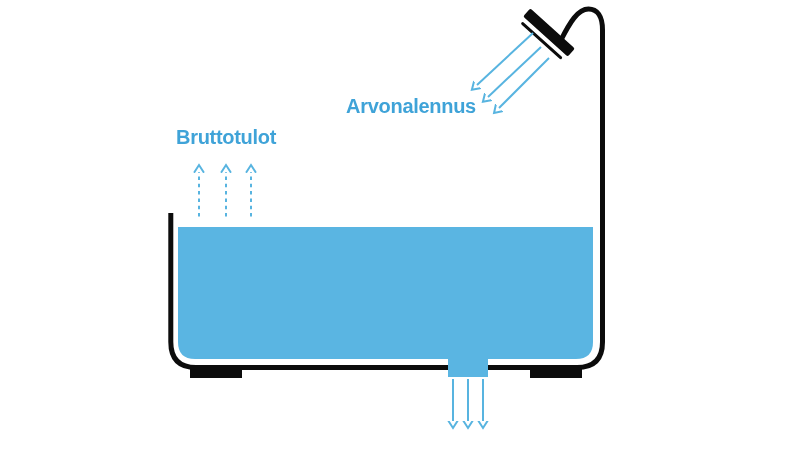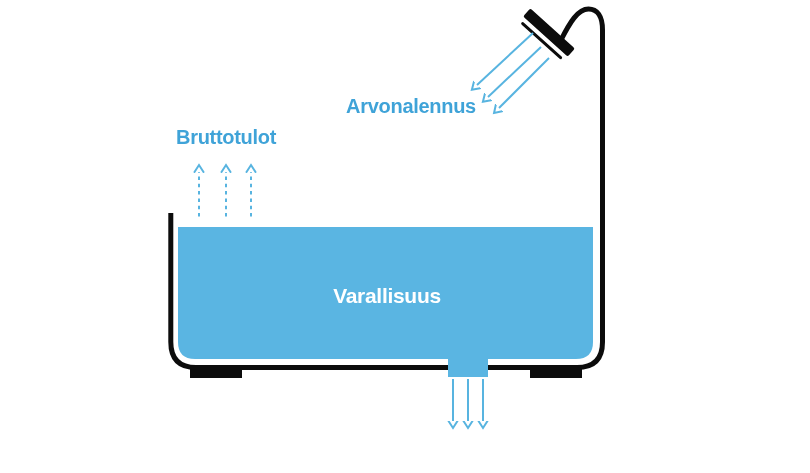--- a/index.html
+++ b/index.html
@@ -73,15 +73,14 @@
       <line x1="453" y1="379" x2="453" y2="421" marker-end="url(#arrowhead)"></line>
       <line x1="468" y1="379" x2="468" y2="421" marker-end="url(#arrowhead)"></line>
       <line x1="483" y1="379" x2="483" y2="421" marker-end="url(#arrowhead)"></line>
     </g>
   </svg>
 
   <div class="label" style="left:226px; top:137px">Bruttotulot</div>
 
   <div class="label" style="left:411px; top:106px">Arvonalennus</div>
 
-  <div class="label label--wealth" style="left:387px; top:296px">Varallisuus</div>
 
 </div>
 
 </body></html>

